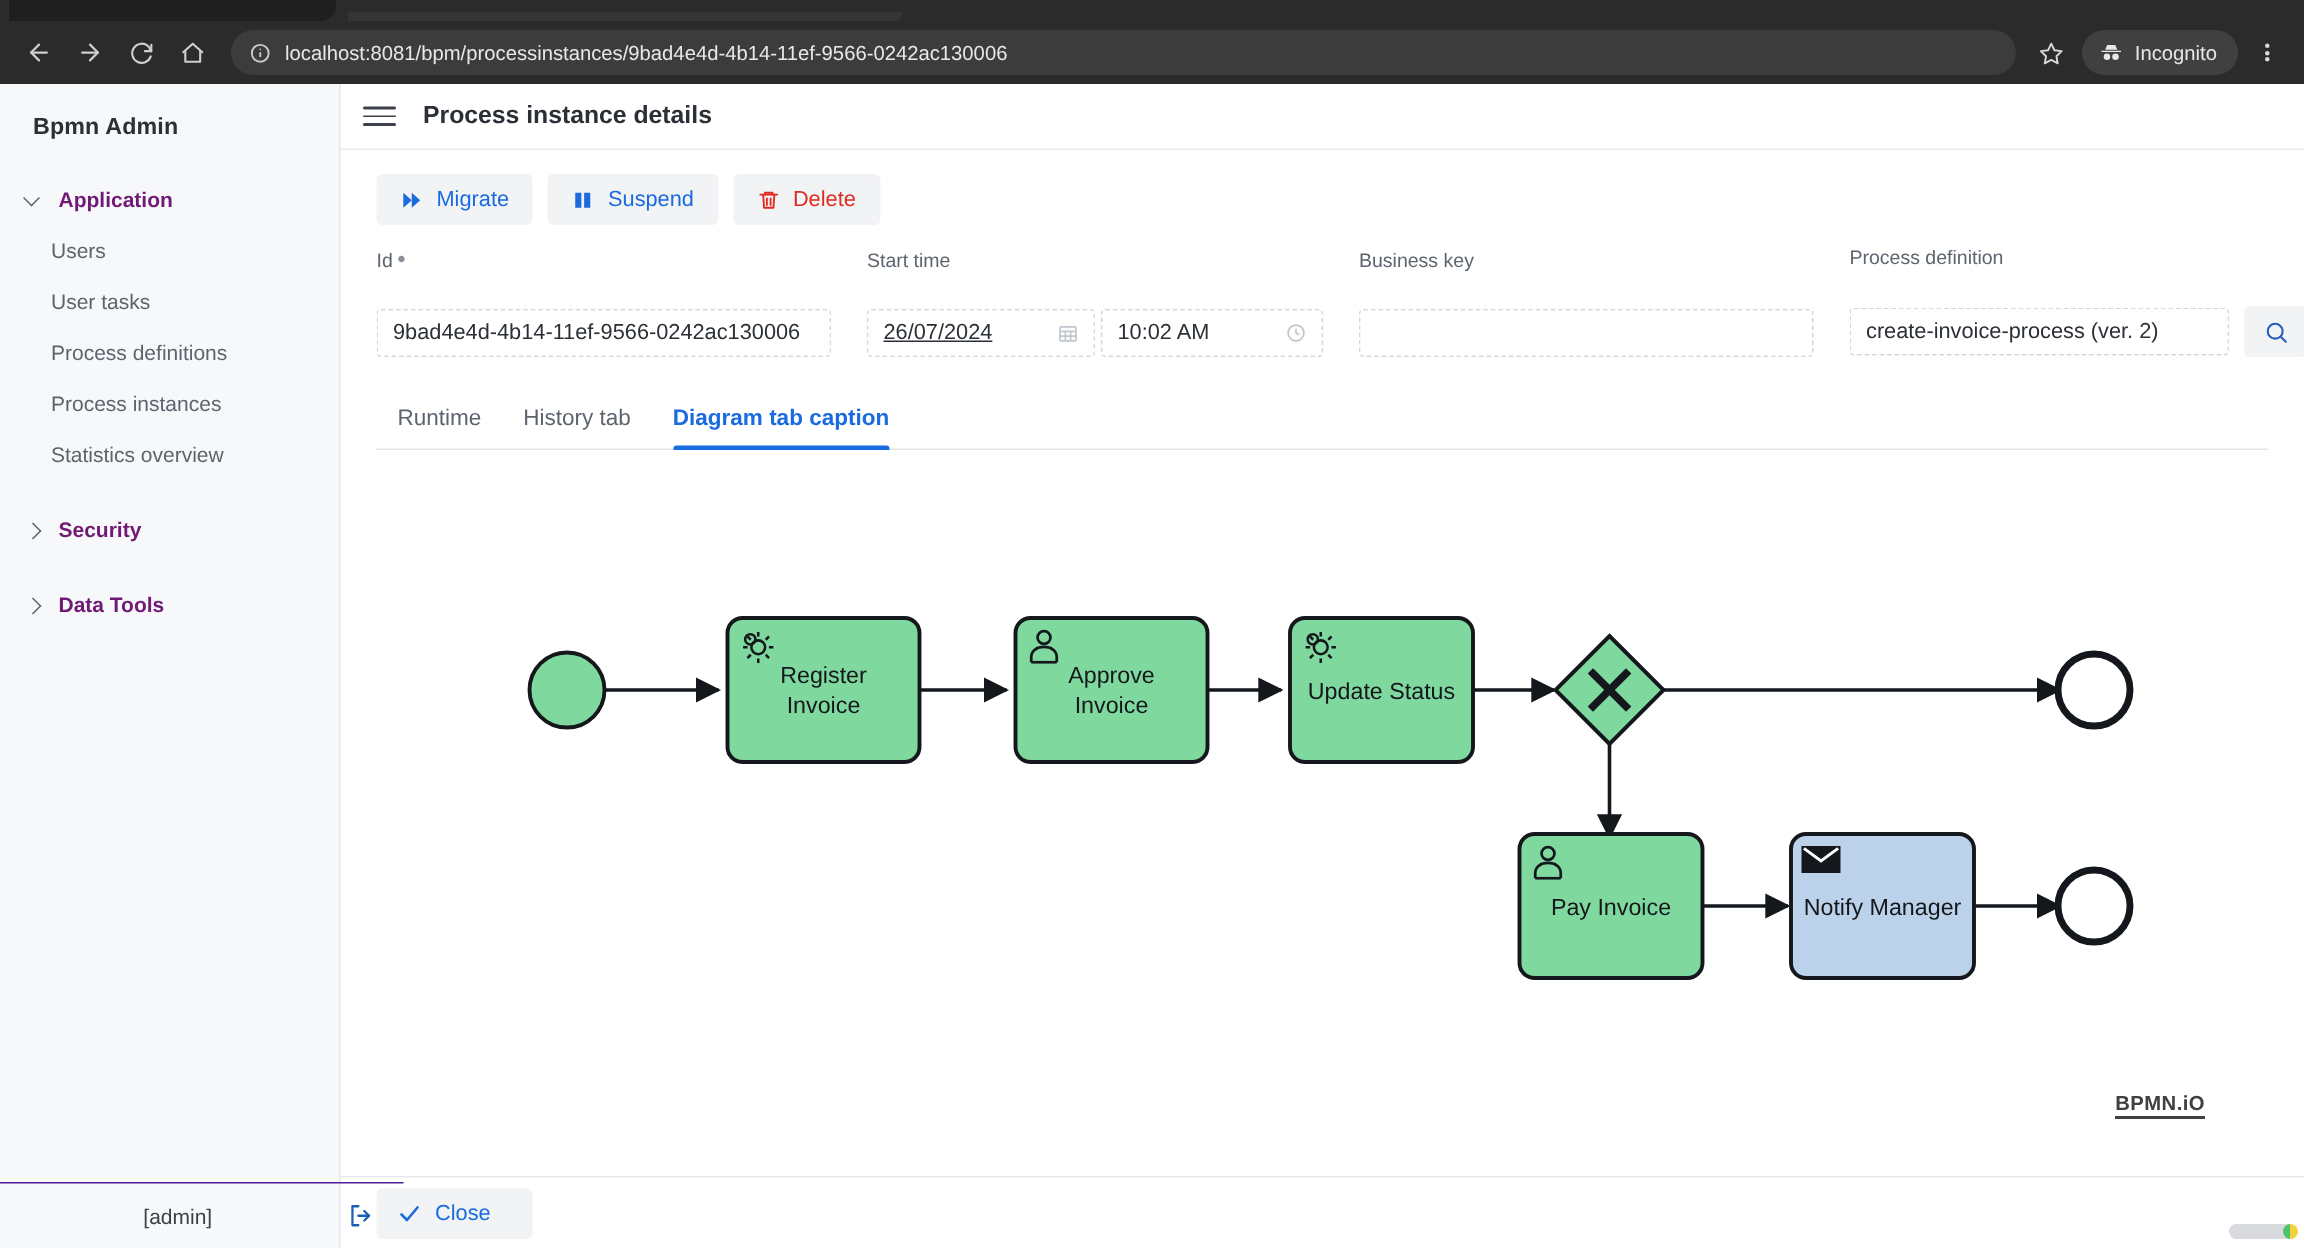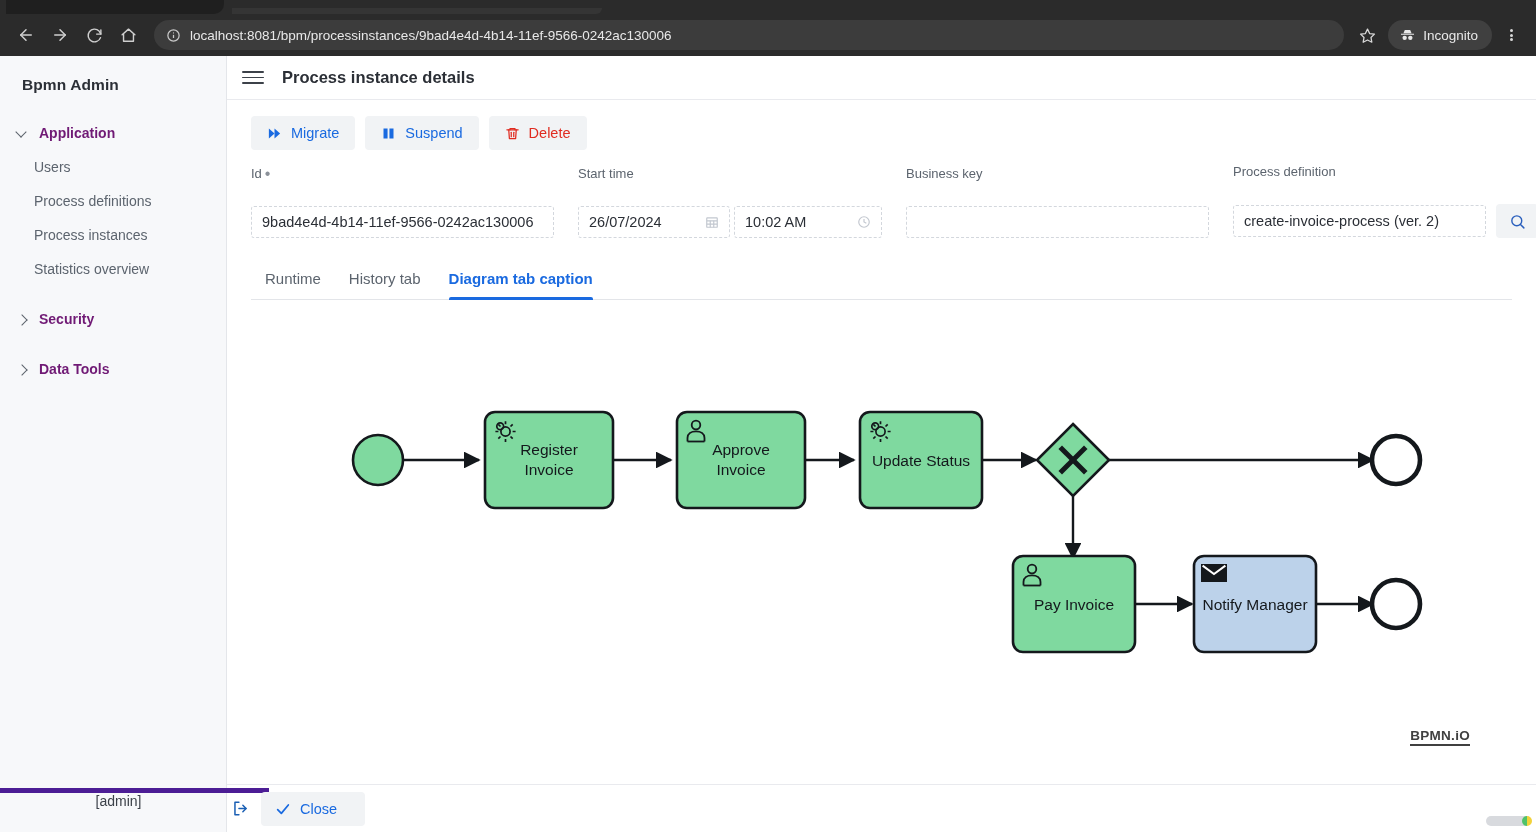--- a/index.html
+++ b/index.html
@@ -150,23 +150,23 @@
     font-size: 14px;
     color: #5c646e;
     cursor: pointer;
   }
   .nav-gap { height: 16px; }
   #sidebar-footer {
     position: absolute;
     left: 0; bottom: 0;
     width: 269px;
     height: 44px;
-    border-top: 5px solid #4c1d95;
-    display: flex;
-    align-items: flex-start;
+    border-top: 1px solid #4c1d95;
+    display: flex;
+    align-items: center;
     padding: 0 12px 0 0;
   }
   #admin-label {
     flex: 1;
     text-align: center;
     font-size: 14px;
     color: #3c4149;
     padding-left: 14px;
   }
   #logout-btn {
@@ -264,21 +264,21 @@
     color: #2b2f36;
     background: #fff;
     overflow: hidden;
     white-space: nowrap;
   }
   .field-box.empty { color: #b6bbc2; }
   #field-id { width: 303px; }
   #field-id .field-box { width: 303px; }
   #field-start { }
   .datetime-wrap { display: flex; gap: 4px; }
-  #date-box { width: 152px; justify-content: space-between; }
+  #date-box { width: 152px; justify-content: space-between; text-decoration: underline; }
   #time-box { width: 148px; justify-content: space-between; }
   .picker-icon { color: #c2c7cf; flex: 0 0 auto; display:flex; }
   #field-business { width: 303px; }
   #field-business .field-box { width: 303px; }
   #field-procdef .field-box { width: 253px; }
   #search-btn {
     width: 42px; height: 34px;
     background: #f1f3f5;
     border: none;
     border-radius: 4px;
@@ -346,21 +346,20 @@
     align-items: center;
     gap: 9px;
     background: #f1f3f5;
     border: none;
     border-radius: 4px;
     padding: 9px 28px 9px 14px;
     font-size: 14.5px;
     font-family: inherit;
     color: #1a6ae0;
     cursor: pointer;
-    margin-left: 10px;
   }
 
   #mini-scroll {
     position: absolute;
     right: 6px; bottom: 6px;
     width: 44px; height: 10px;
     background: #d8dade;
     border-radius: 5px;
   }
   #mini-scroll::after {
@@ -444,20 +443,21 @@
   <aside id="sidebar">
     <div id="brand">Bpmn Admin</div>
 
     <nav id="nav">
 
       <div class="nav-group-head">
         <span class="chev down"></span>
         <span>Application</span>
       </div>
       <div class="nav-item">Users</div>
+      <div class="nav-item">User tasks</div>
       <div class="nav-item">Process definitions</div>
       <div class="nav-item">Process instances</div>
       <div class="nav-item">Statistics overview</div>
 
       <div class="nav-gap"></div>
       <div class="nav-group-head">
         <span class="chev"></span>
         <span>Security</span>
       </div>
 

